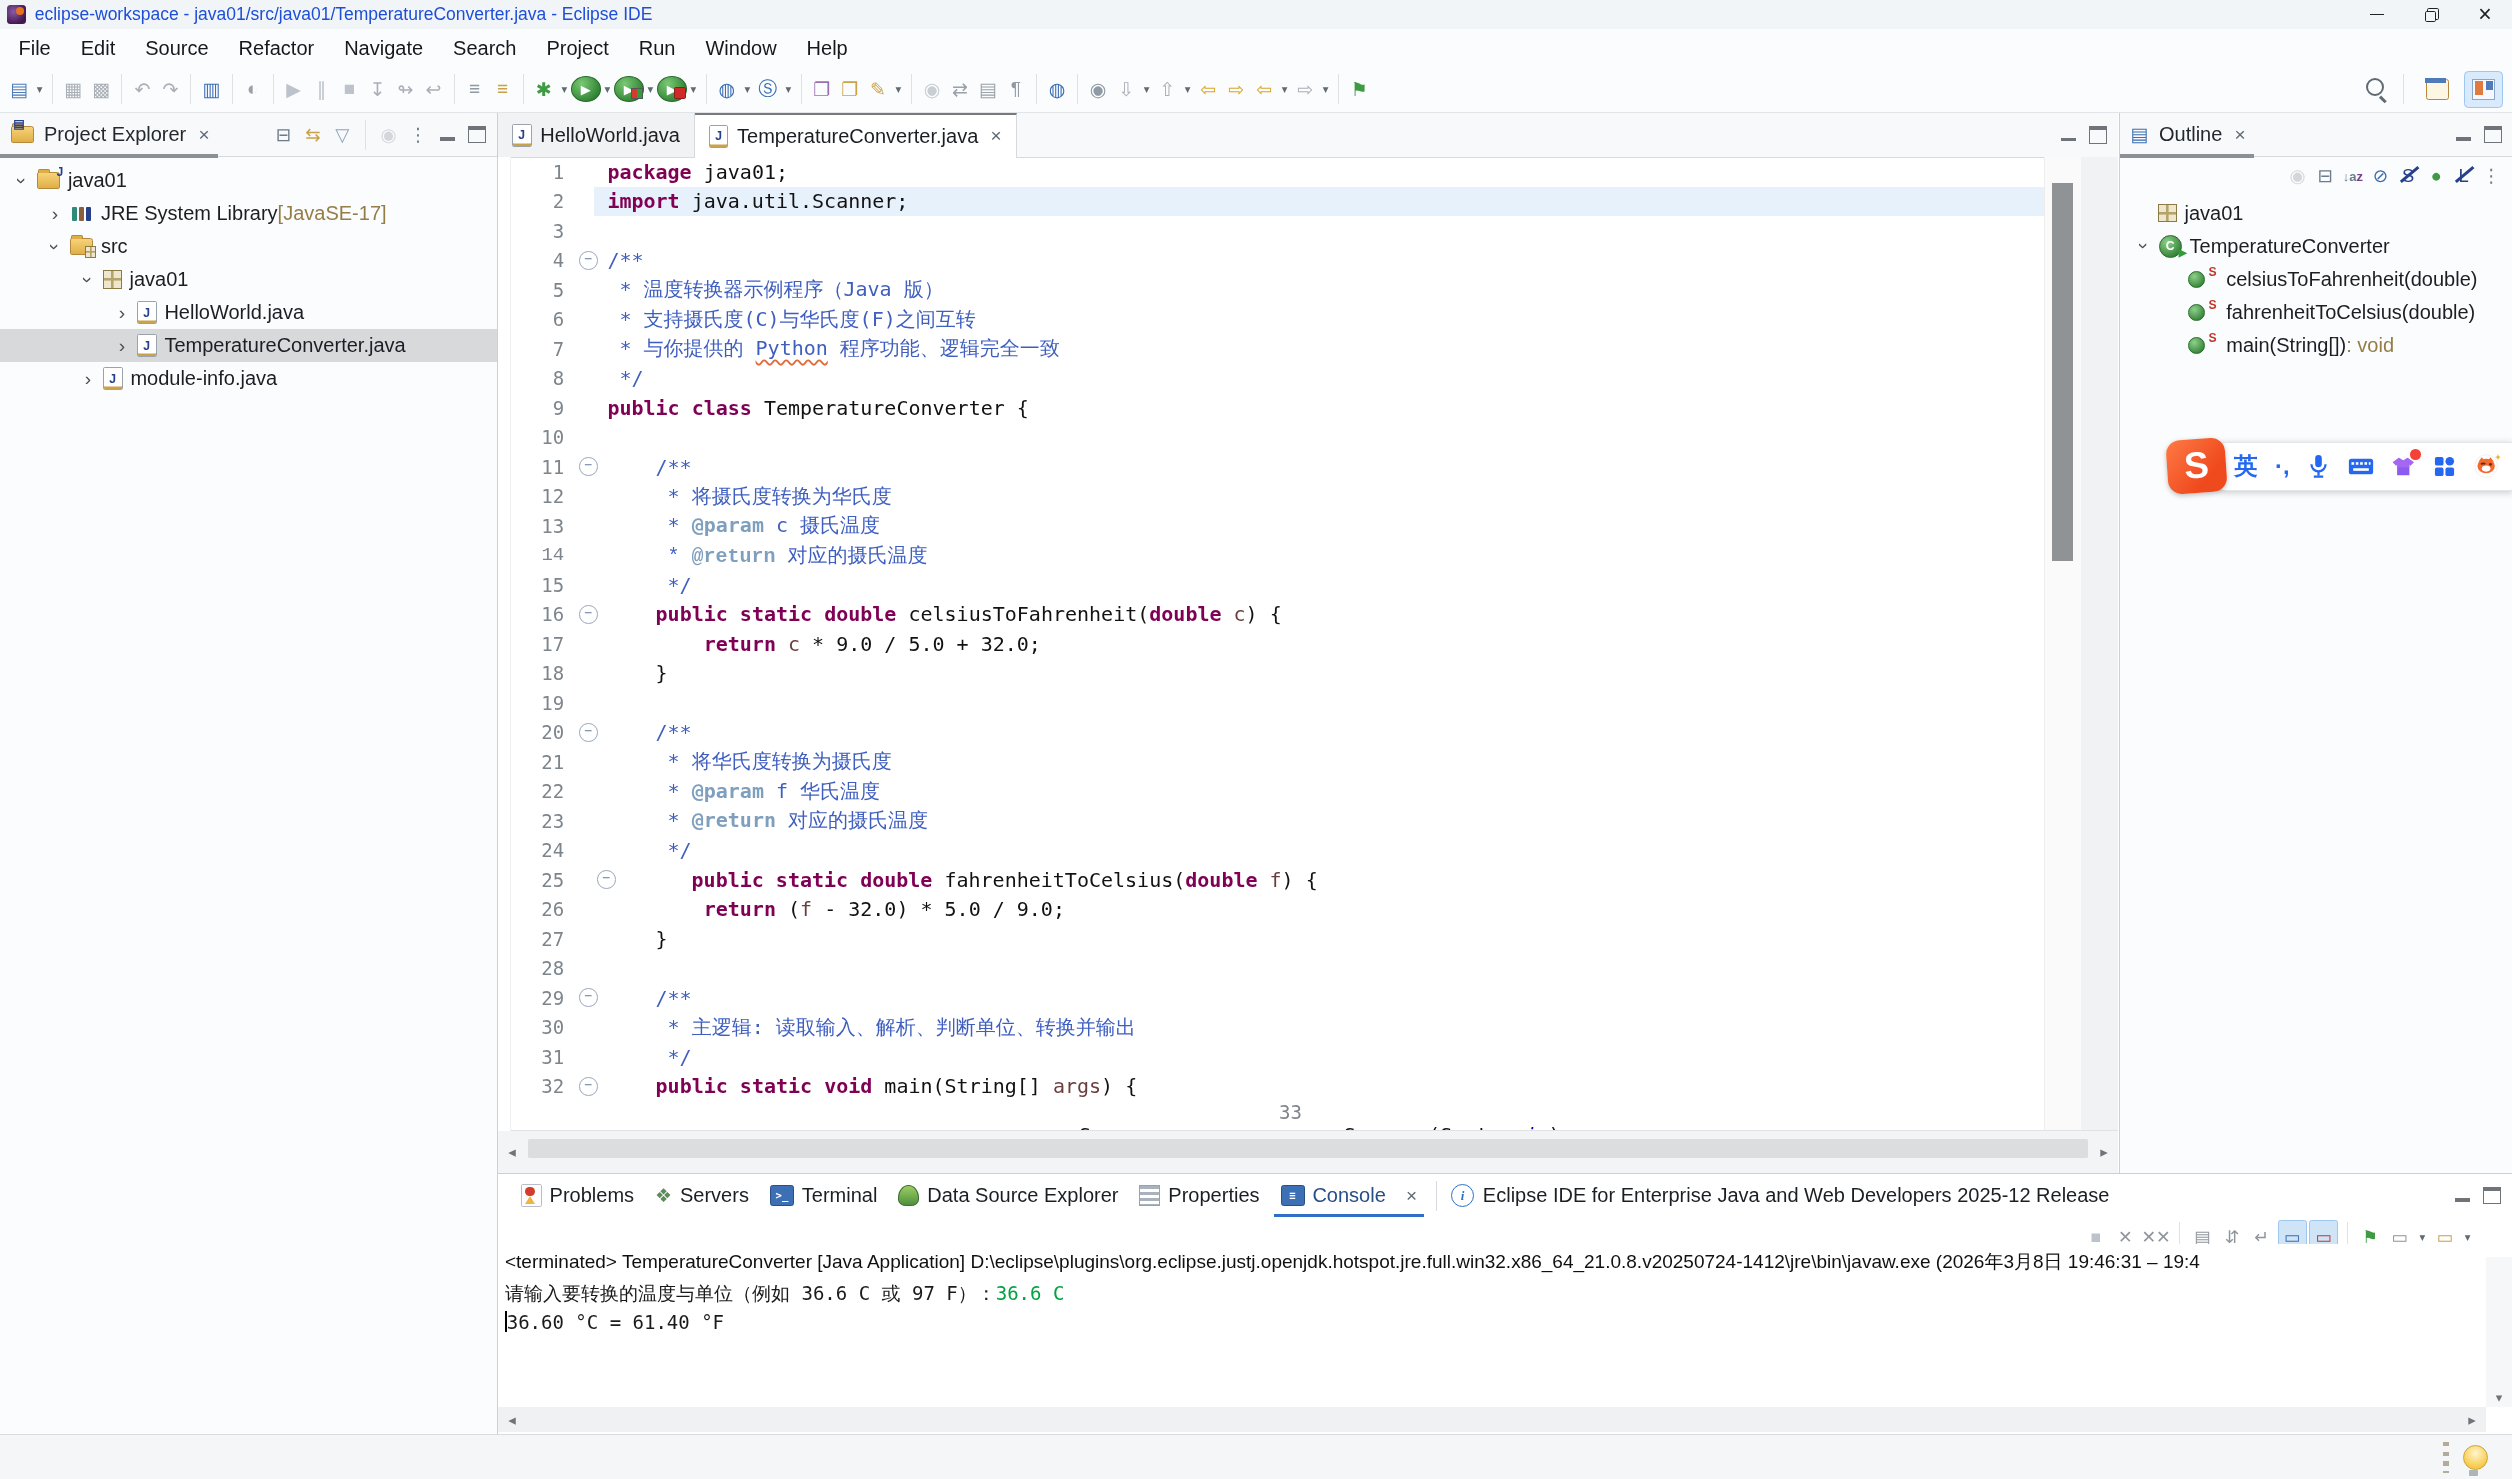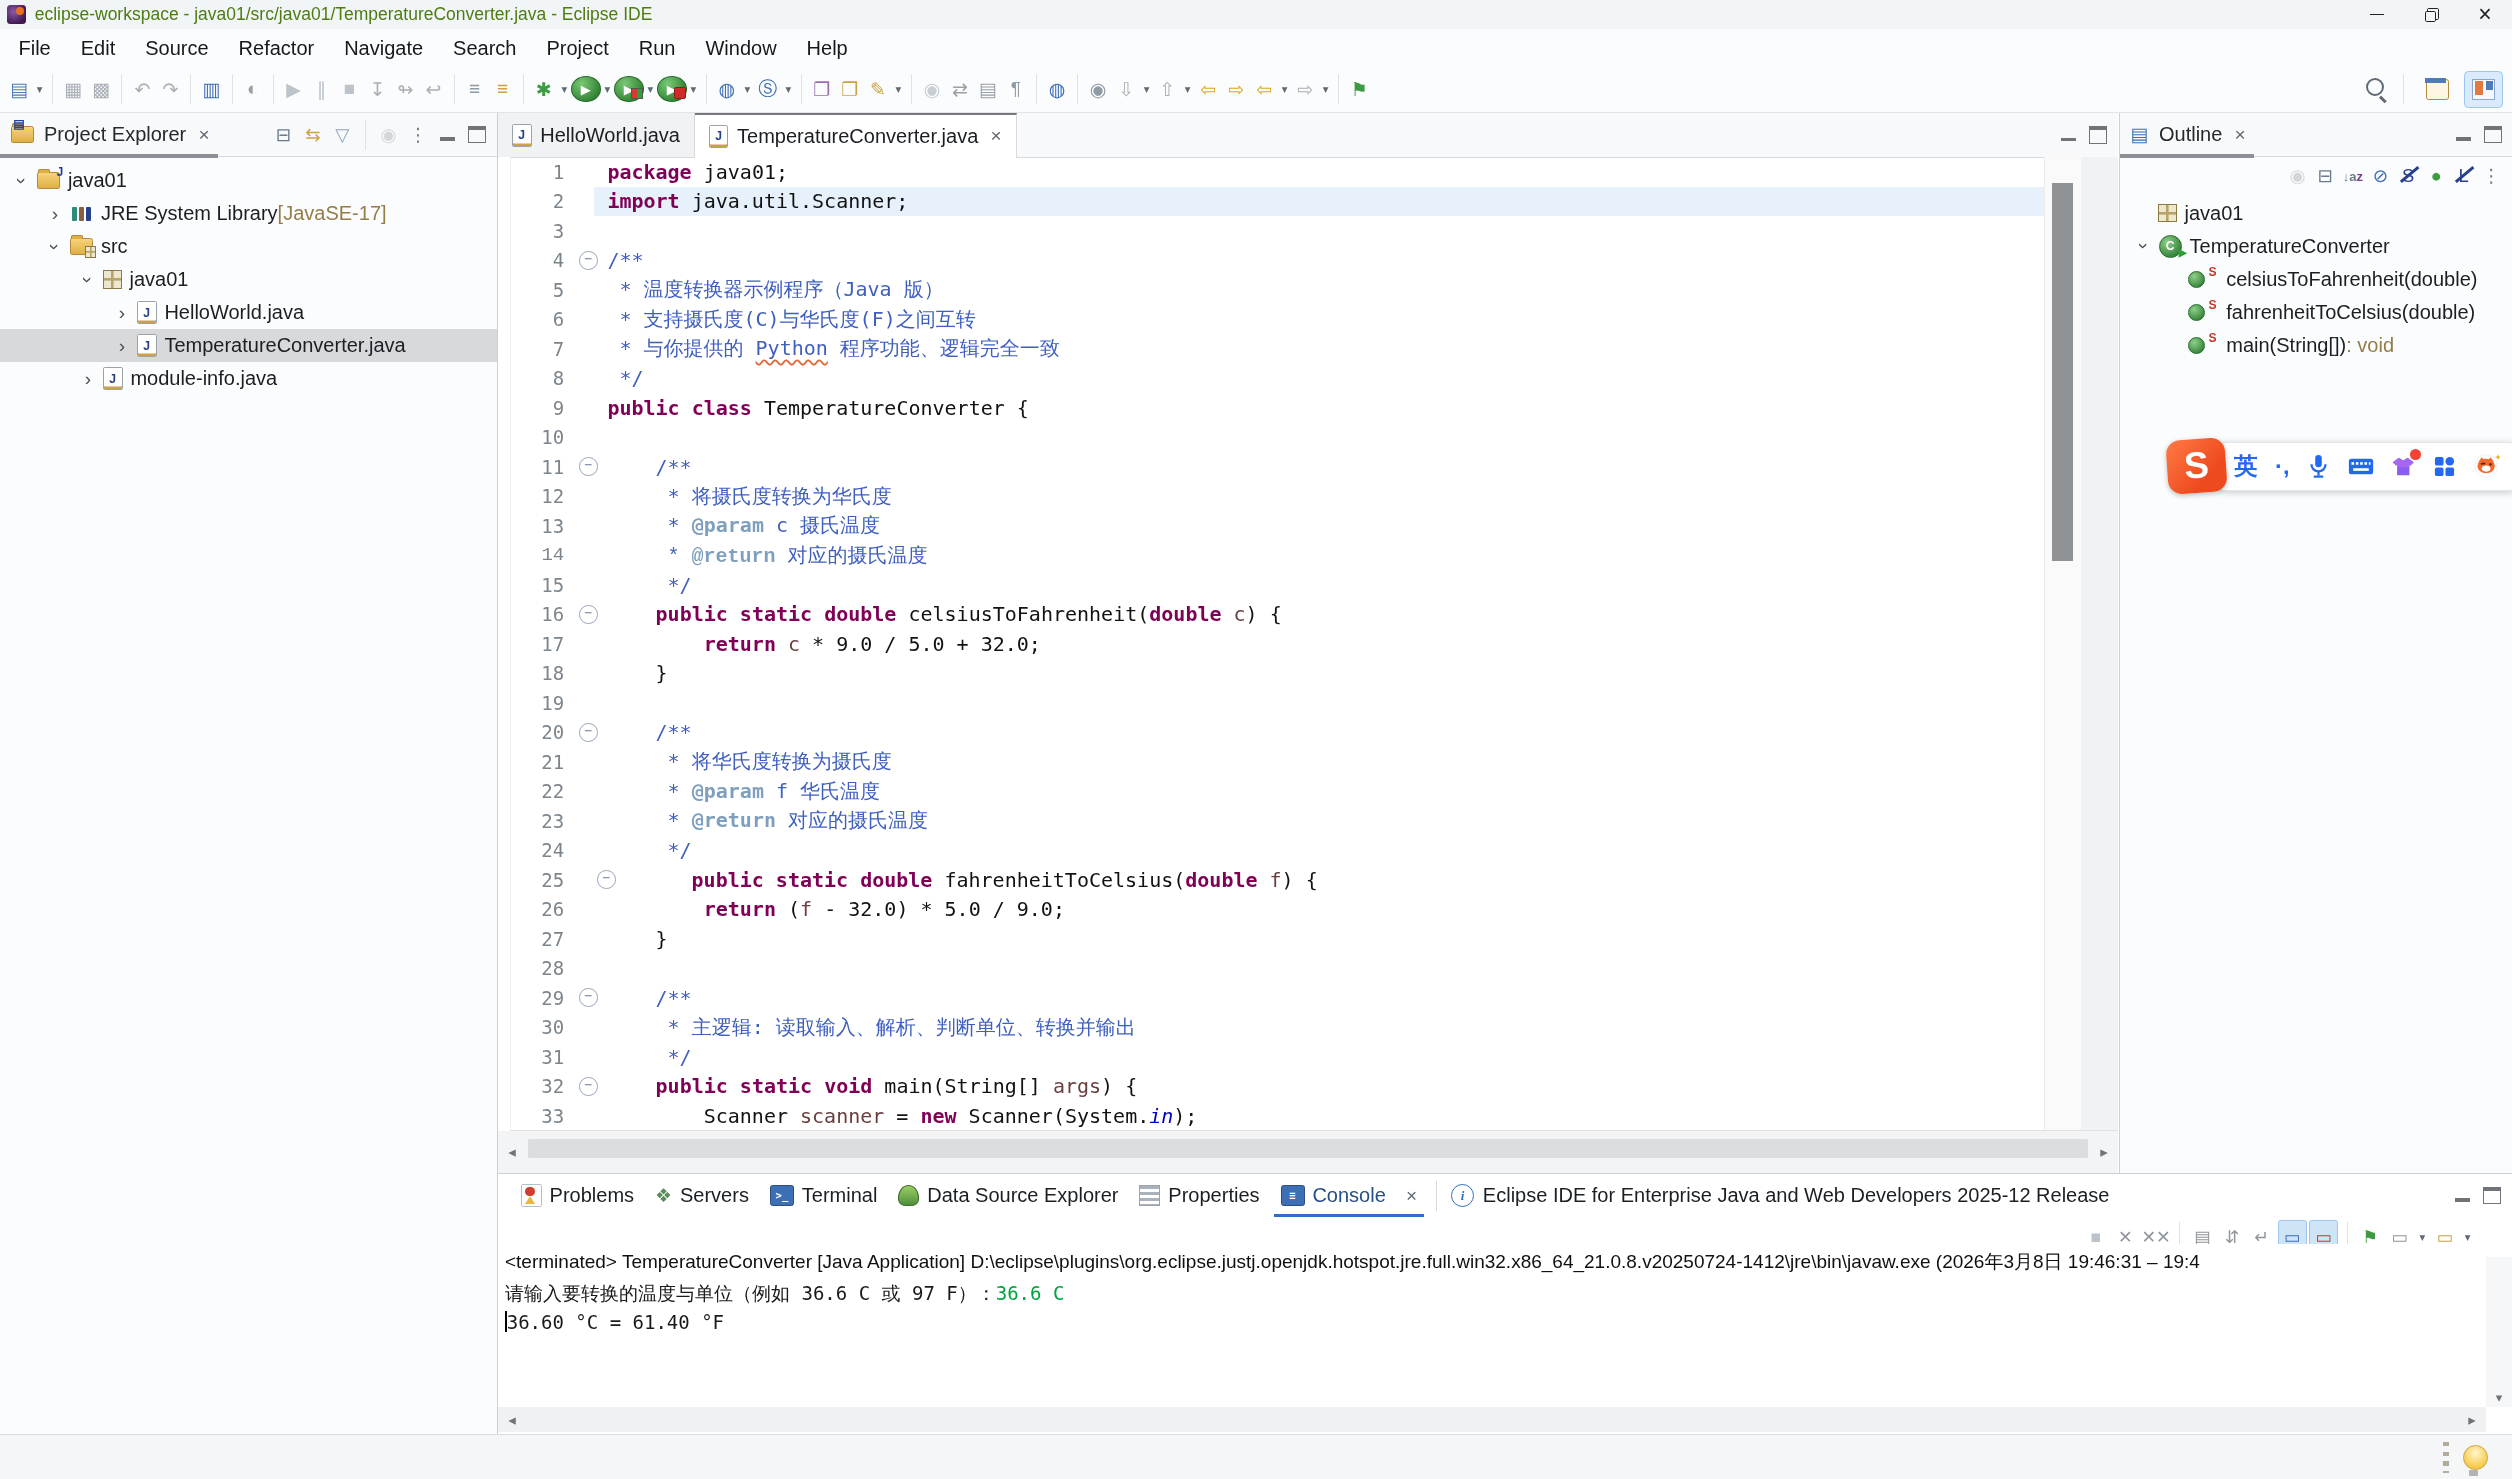--- a/index.html
+++ b/index.html
@@ -3,21 +3,21 @@
 <meta charset="utf-8">
 <style>
   html,body{margin:0;padding:0;background:#ddd;}
   #app{position:relative;width:2512px;height:1480px;background:#fff;overflow:hidden;
        font-family:"Liberation Sans",sans-serif;color:#1b1f24;-webkit-font-smoothing:antialiased;}
   
   .titlebar{position:absolute;left:0;top:0;right:0;height:29px;background:#f2f5f7;display:flex;align-items:center;}
   .app-icon{width:19px;height:19px;margin:0 8.7px 0 7px;border-radius:3.5px;flex:0 0 auto;
      background:radial-gradient(circle at 35% 35%,#8a5ba6,#42164f 72%);position:relative;}
   .app-icon::after{content:"";position:absolute;right:1.7px;top:1.7px;width:7.9px;height:7.9px;border-radius:50%;background:#e8701f;}
-  .title-text{font-size:17.5px;color:#4d7c0f;white-space:nowrap;}
+  .title-text{font-size:17.5px;color:#1d4ed8;white-space:nowrap;}
   .win-controls{margin-left:auto;display:flex;height:100%;}
   .win-btn{width:54px;height:100%;display:flex;align-items:center;justify-content:center;color:#222;}
   .g-min{width:14px;height:1.7px;background:#222;}
   .g-restore{position:relative;width:13px;height:13px;}
   .g-restore::before{content:"";position:absolute;left:2.6px;top:0;width:9.6px;height:9.6px;border:1.7px solid #222;border-radius:1.7px;}
   .g-restore::after{content:"";position:absolute;left:0;top:2.6px;width:9.6px;height:9.6px;border:1.7px solid #222;border-radius:1.7px;background:#f2f5f7;}
   .g-close{font-size:23px;line-height:1;color:#222;}
   
   .menubar{position:absolute;left:0;top:29px;right:0;height:38px;background:#fbfcfd;display:flex;align-items:center;padding-left:3.5px;}
   .menu-item{font-size:20px;padding:0 15px;color:#15191e;}
@@ -607,21 +607,21 @@
           <span class="foldc"></span>
           <span class="ctext"><span class="cm">     */</span></span>
         </div>
         <div class="crow" style="padding-left: 12.2px; align-items: center;">
           <span class="ln">32</span>
           <span class="foldc">
             <span class="fold-dot">−</span>
           </span>
           <span class="ctext"><span class="pl">    </span><span class="kw">public</span><span class="pl"> </span><span class="kw">static</span><span class="pl"> </span><span class="kw">void</span><span class="pl"> main(String[] </span><span class="var">args</span><span class="pl">) {</span></span>
         </div>
-        <div class="crow" style="padding-left: 12.2px;">
+        <div class="crow" style="padding-left: 12.2px; flex-direction: column;">
           <span class="ln">33</span>
           <span class="foldc"></span>
           <span class="ctext"><span class="pl">        Scanner </span><span class="var">scanner</span><span class="pl"> = </span><span class="kw">new</span><span class="pl"> Scanner(System.</span><span class="sf">in</span><span class="pl">);</span></span>
         </div>
       </div>
     <div class="vscroll">
         <div class="vthumb"></div>
       </div>
     <div class="oruler"></div>
     <div class="hscroll">

